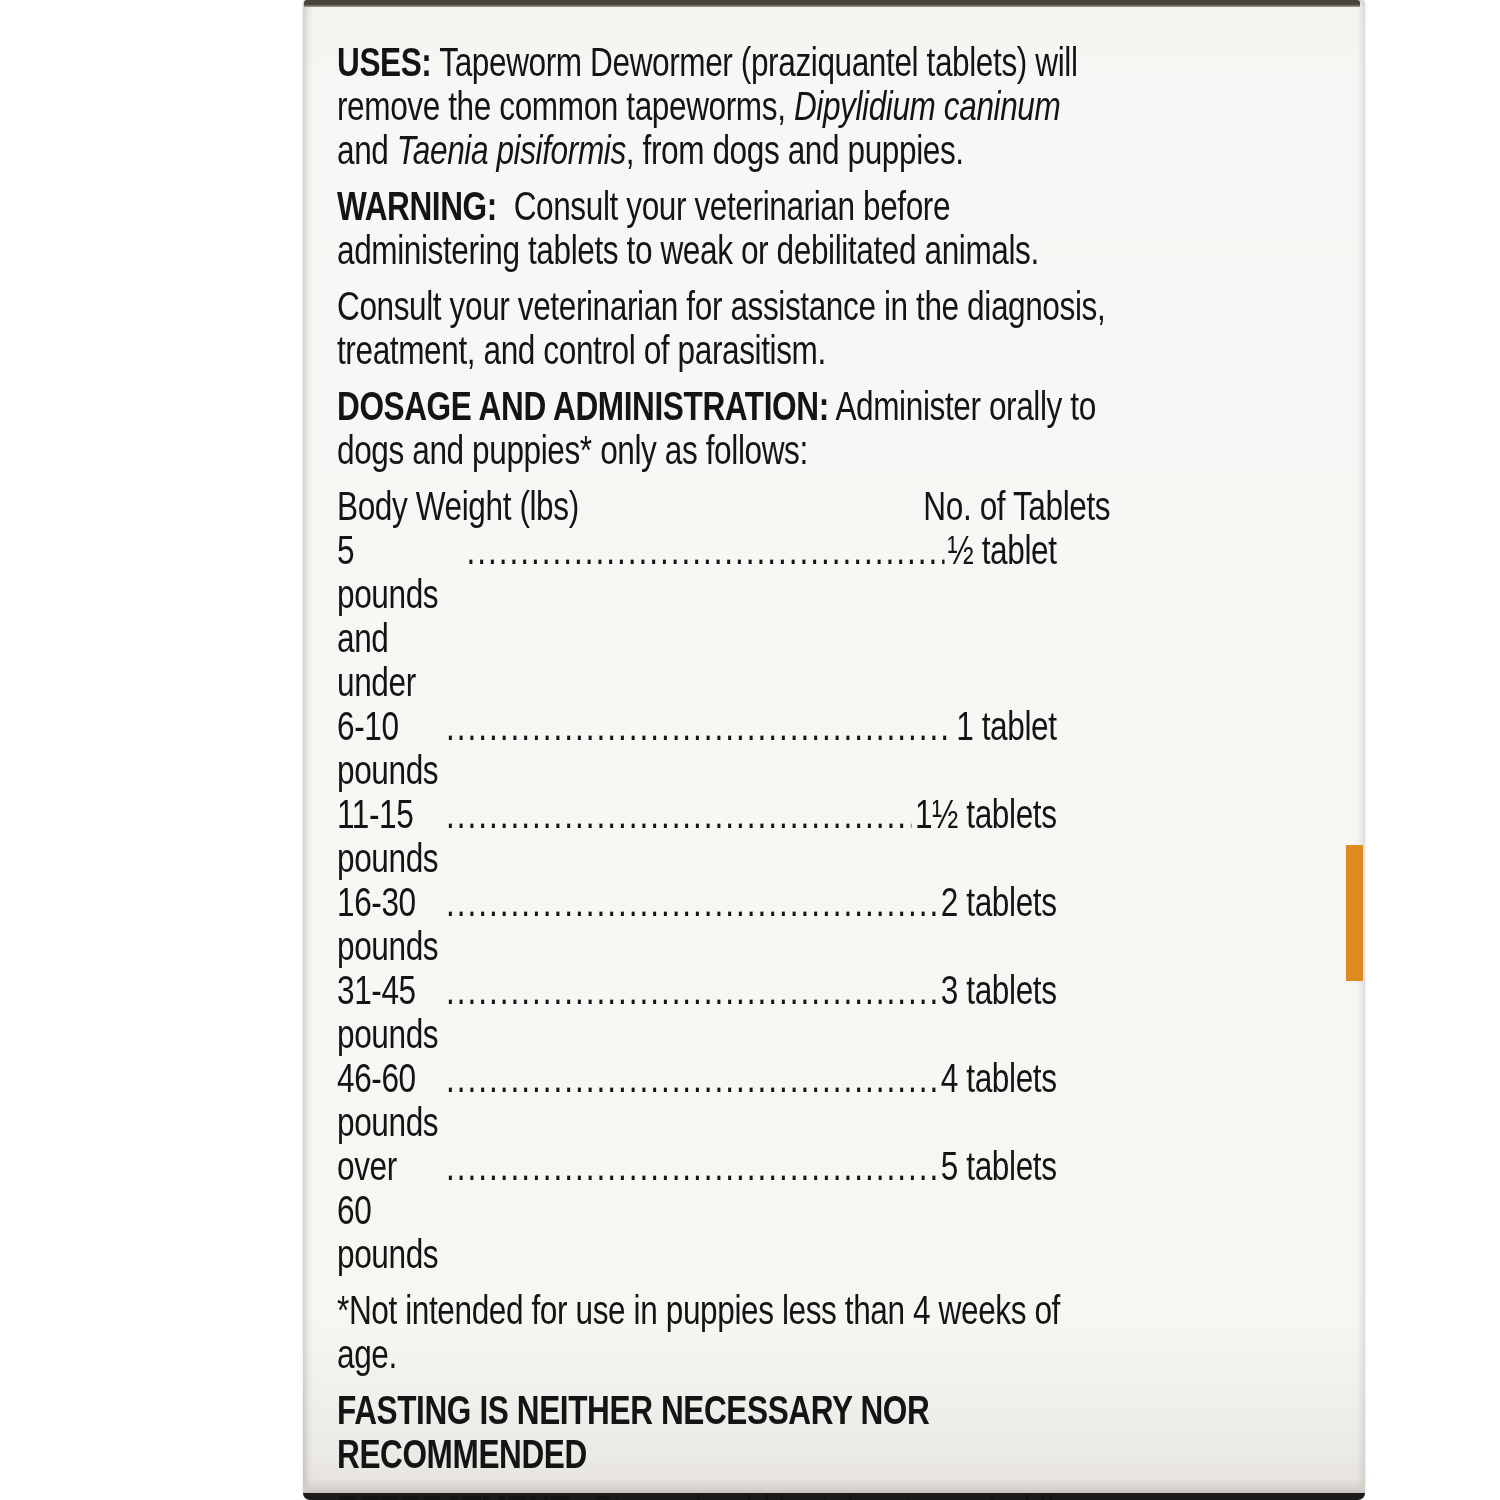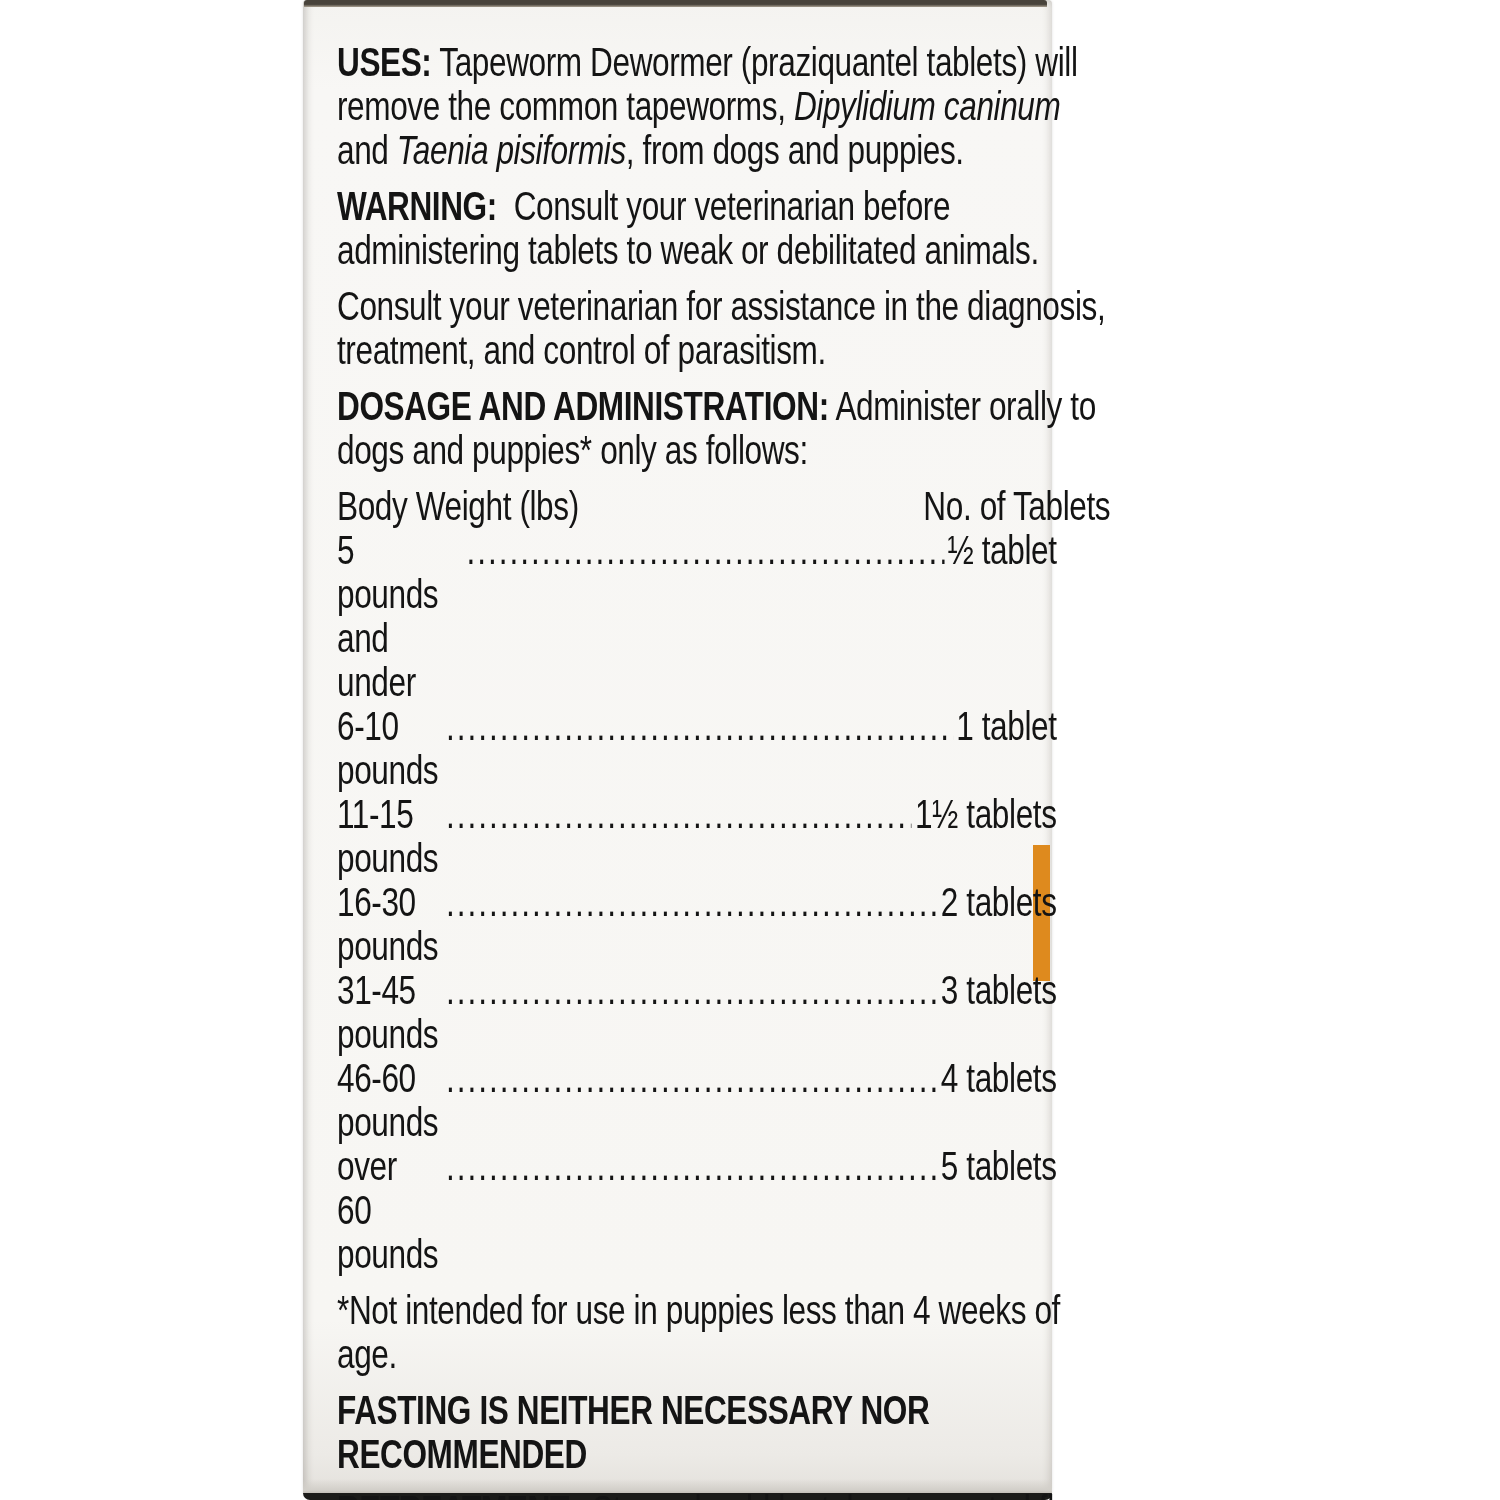--- a/index.html
+++ b/index.html
@@ -9,21 +9,21 @@
     font-family:"Liberation Sans","DejaVu Sans",sans-serif;
     overflow:hidden;
     position:relative;
   }
   .page{position:absolute;inset:0;background:#ffffff;}
 
   
   .box{
     position:absolute;
     left:303px;top:0;
-    width:749px;height:1500px;
+    width:1062px;height:1500px;
     background:linear-gradient(180deg,#f4f3f0 0%,#f8f7f5 6%,#f7f6f3 88%,#eceae6 97%,#e2dfda 100%);
     border-radius:4px 4px 10px 10px;
     box-shadow:
       inset 5px 0 8px -3px rgba(60,55,45,.28),
       inset -5px 0 8px -3px rgba(60,55,45,.18),
       0 0 3px rgba(0,0,0,.12);
   }
   .top-strip{
     position:absolute;left:1px;top:0;right:5px;height:7px;
     background:linear-gradient(180deg,#48433b 0%,#48433b 62%,#a89f90 100%);

